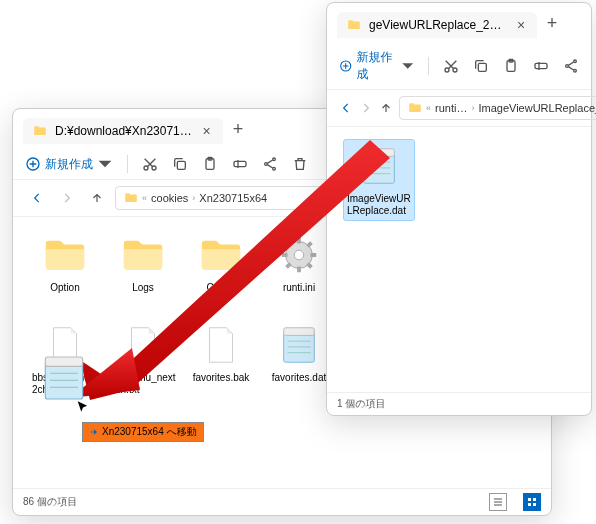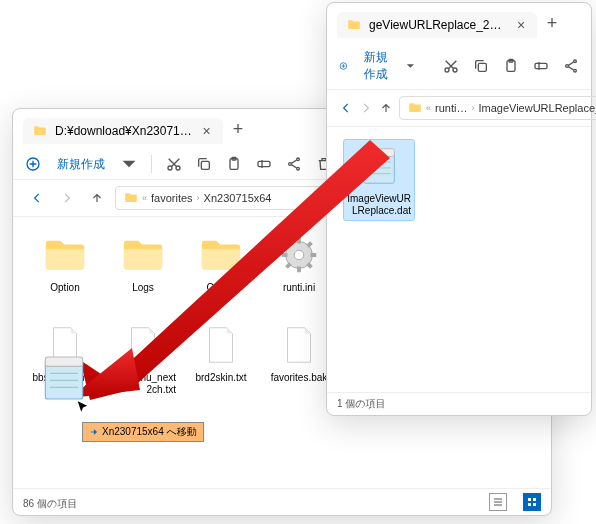--- a/index.html
+++ b/index.html
@@ -7,42 +7,42 @@
 .win{position:absolute;background:#fff;border:1px solid #ccc;border-radius:8px;box-shadow:0 8px 32px rgba(0,0,0,.15);display:flex;flex-direction:column}
 .titlebar{display:flex;align-items:center;height:40px;padding:0 4px}
 .tab{display:flex;align-items:center;background:#f7f7f7;border-radius:6px 6px 0 0;padding:6px 10px;margin:4px 0 0 6px;gap:8px;font-size:12px;max-width:200px}
 .tab svg{width:14px;height:14px;flex:none}
 .tab-title{white-space:nowrap;overflow:hidden;text-overflow:ellipsis}
 .tab .close{width:14px;height:14px;display:flex;align-items:center;justify-content:center;color:#555;font-size:14px;cursor:pointer}
 .newtab{width:30px;height:30px;display:flex;align-items:center;justify-content:center;color:#555;font-size:18px;cursor:pointer}
 .winctl{margin-left:auto;display:flex}
 .winctl div{width:44px;height:32px;display:flex;align-items:center;justify-content:center;cursor:pointer;color:#333}
 .toolbar{display:flex;align-items:center;gap:14px;padding:6px 12px;border-bottom:1px solid #eee;font-size:12px}
-.tbtn{display:flex;align-items:center;gap:16px;color:#0067c0;cursor:pointer}
+.tbtn{display:flex;align-items:center;gap:4px;color:#0067c0;cursor:pointer}
 .tbtn svg,.ticon svg{width:16px;height:16px}
 .ticon{color:#555;cursor:pointer;display:flex}
 .sep{width:1px;height:18px;background:#ddd}
 .addrbar{display:flex;align-items:center;gap:6px;padding:6px 12px;font-size:11px;border-bottom:1px solid #eee}
 .navb{width:24px;height:24px;display:flex;align-items:center;justify-content:center;color:#555;border-radius:4px;cursor:pointer}
 .navb:first-child{color:#0067c0}
 .crumbs{flex:1;display:flex;align-items:center;gap:4px;border:1px solid #ddd;border-radius:4px;padding:4px 8px;color:#333}
 .crumbs span{white-space:nowrap}
 .chev{color:#999;font-size:9px}
 .content{flex:1;padding:12px 16px;overflow:auto}
 .grid{display:grid;grid-template-columns:repeat(auto-fill,72px);gap:10px 6px}
-.item{display:flex;flex-direction:column;align-items:center;gap:4px;font-size:10px;text-align:right;cursor:pointer;padding:3px;border-radius:3px;word-break:break-all;line-height:1.2}
+.item{display:flex;flex-direction:column;align-items:center;gap:4px;font-size:10px;text-align:left;cursor:pointer;padding:3px;border-radius:3px;word-break:break-all;line-height:1.2}
 .item.sel{background:#cce8ff;border:1px solid #99d1ff}
 .ico{width:46px;height:46px;display:flex;align-items:center;justify-content:center}
-.status{display:flex;align-items:flex-end;gap:16px;padding:4px 10px;font-size:10px;color:#555;border-top:1px solid #eee}
+.status{display:flex;align-items:center;gap:16px;padding:4px 10px;font-size:10px;color:#555;border-top:1px solid #eee}
 .status .sp{flex:1}
 .viewbtn{width:18px;height:18px;border:1px solid #999;display:flex;align-items:center;justify-content:center;cursor:pointer}
 .viewbtn.active{background:#0067c0;border-color:#0067c0}
 .arrow{position:absolute;pointer-events:none;z-index:50}
 .dragghost{position:absolute;z-index:60;display:flex;flex-direction:column;align-items:center}
-.dragtip{position:absolute;background:#fdba74;border:1px solid #888;padding:2px 6px;font-size:10px;white-space:nowrap;z-index:61;display:flex;align-items:center;gap:3px}
+.dragtip{position:absolute;background:#f97316;border:1px solid #888;padding:2px 6px;font-size:10px;white-space:nowrap;z-index:61;display:flex;align-items:center;gap:3px}
 .dragtip svg{width:10px;height:10px}
 </style>
 </head>
 <body>
 
 <div class="win" style="left:12px;top:108px;width:540px;height:408px">
   <div class="titlebar">
     <div class="tab">
       <svg viewBox="0 0 24 24">
           <path fill="#ffd66e" d="M2 6a2 2 0 012-2h5l2 2h9a2 2 0 012 2v9a2 2 0 01-2 2H4a2 2 0 01-2-2z"></path>
@@ -124,21 +124,21 @@
     <div class="navb">
         <svg width="14" height="14" viewBox="0 0 24 24" fill="none" stroke="#555" stroke-width="2">
           <path d="M12 19V6M6 12l6-6 6 6"></path>
         </svg>
       </div>
     <div class="crumbs">
       <svg width="14" height="14" viewBox="0 0 24 24">
           <path fill="#ffd66e" d="M2 6a2 2 0 012-2h5l2 2h9a2 2 0 012 2v9a2 2 0 01-2 2H4a2 2 0 01-2-2z"></path>
         </svg>
       <span class="chev">«</span>
-      <span>favorites</span>
+      <span>cookies</span>
         <span class="chev">›</span>
       <span>Xn230715x64</span>
     </div>
   </div>
   <div class="content">
     <div class="grid" id="gridA">
         <div class="item">
           <div class="ico">
             <svg viewBox="0 0 48 48">
               <path fill="#ffd66e" d="M4 12a3 3 0 013-3h12l4 4h18a3 3 0 013 3v20a3 3 0 01-3 3H7a3 3 0 01-3-3z"></path>
@@ -205,29 +205,20 @@
           <span>bbsmenu_next2ch.idb</span>
         </div>
         <div class="item">
           <div class="ico">
             <svg viewBox="0 0 48 48">
               <path fill="#fff" stroke="#ccc" d="M12 6h18l6 6v30H12z"></path>
               <path fill="#eee" d="M30 6v6h6z"></path>
             </svg>
           </div>
           <span>bbsmenu_next2ch.txt</span>
-        </div>
-        <div class="item">
-          <div class="ico">
-            <svg viewBox="0 0 48 48">
-              <path fill="#fff" stroke="#ccc" d="M12 6h18l6 6v30H12z"></path>
-              <path fill="#eee" d="M30 6v6h6z"></path>
-            </svg>
-          </div>
-          <span>brd2skin.txt</span>
         </div>
         <div class="item">
           <div class="ico">
             <svg viewBox="0 0 48 48">
               <path fill="#fff" stroke="#ccc" d="M12 6h18l6 6v30H12z"></path>
               <path fill="#eee" d="M30 6v6h6z"></path>
             </svg>
           </div>
           <span>favorites.bak</span>
         </div>

